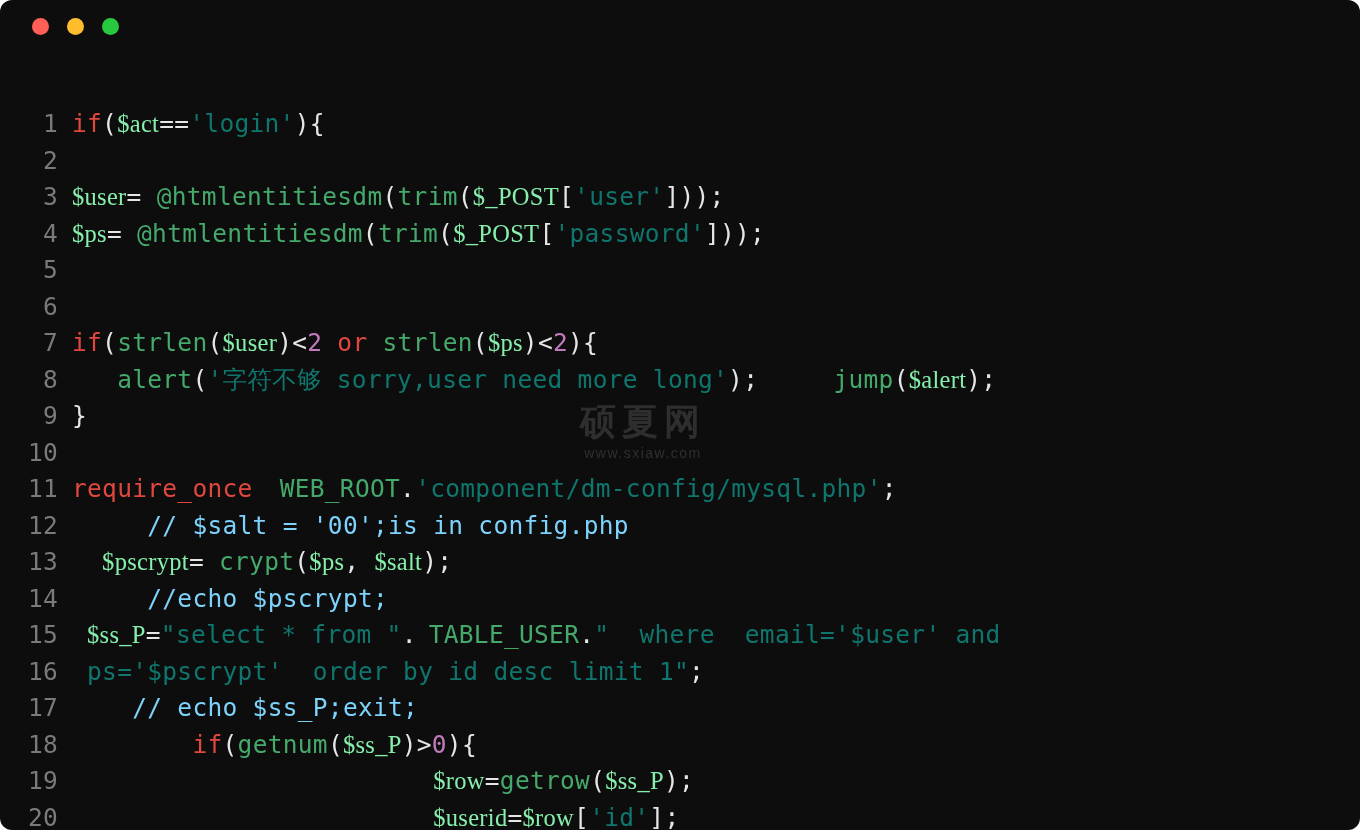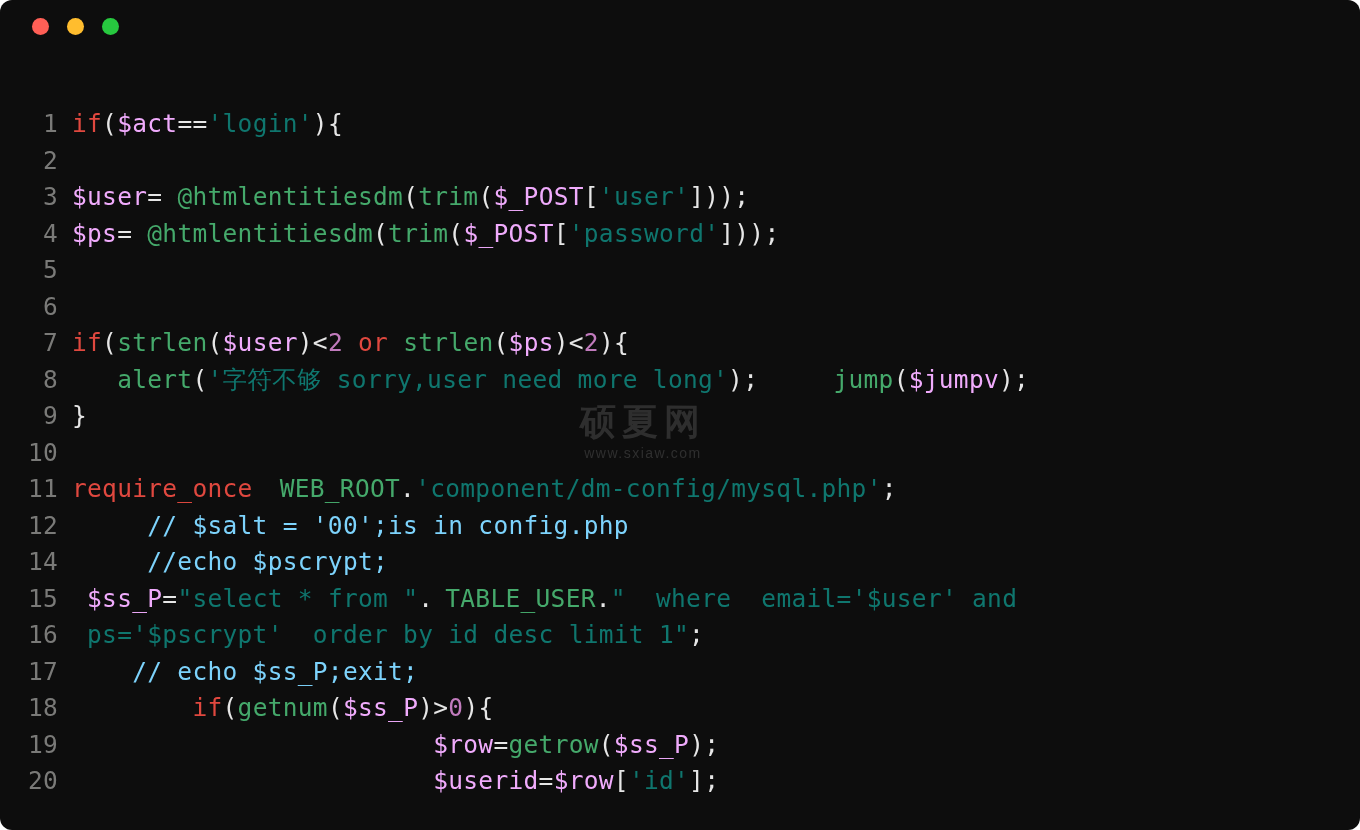--- a/index.html
+++ b/index.html
@@ -32,21 +32,21 @@
     width:72px;min-width:72px;
     text-align:right;
     color:#7a7a78;
     padding-right:14px;
     box-sizing:border-box;
     user-select:none;
   }
   .content{color:#e6e6e6;}
   
   .kw{color:#e0483f;}        
-  .var{color:#f0abfc;}       
+  .var{color:#86efac;font-family:Liberation Serif, serif;}       
   .str{color:#0f766e;}       
   .fn{color:#45a96b;}        
   .num{color:#c17bbd;}       
   .const{color:#45a96b;margin-left:12px;}     
   .cmt{color:#7dd3fc;}       
   .p{color:#e6e6e6;}         
   .at{color:#45a96b;}        
   .watermark{
     position:absolute;top:398px;left:580px;
     text-align:center;pointer-events:none;opacity:.35;
@@ -66,25 +66,26 @@
   </div>
 
   <div class="code-area" id="code-area">
       <div class="line"><div class="gutter">1</div><div class="content"><span class="kw">if</span><span class="p">(</span><span class="var">$act</span><span class="p">==</span><span class="str">'login'</span><span class="p">){</span></div></div>
       <div class="line"><div class="gutter">2</div><div class="content"></div></div>
       <div class="line"><div class="gutter">3</div><div class="content"><span class="var">$user</span><span class="p">= </span><span class="at">@</span><span class="fn">htmlentitiesdm</span><span class="p">(</span><span class="fn">trim</span><span class="p">(</span><span class="var">$_POST</span><span class="p">[</span><span class="str">'user'</span><span class="p">]));</span></div></div>
       <div class="line"><div class="gutter">4</div><div class="content"><span class="var">$ps</span><span class="p">= </span><span class="at">@</span><span class="fn">htmlentitiesdm</span><span class="p">(</span><span class="fn">trim</span><span class="p">(</span><span class="var">$_POST</span><span class="p">[</span><span class="str">'password'</span><span class="p">]));</span></div></div>
       <div class="line"><div class="gutter">5</div><div class="content"></div></div>
       <div class="line"><div class="gutter">6</div><div class="content"></div></div>
       <div class="line"><div class="gutter">7</div><div class="content"><span class="kw">if</span><span class="p">(</span><span class="fn">strlen</span><span class="p">(</span><span class="var">$user</span><span class="p">)&lt;</span><span class="num">2</span><span class="p"> </span><span class="kw">or</span><span class="p"> </span><span class="fn">strlen</span><span class="p">(</span><span class="var">$ps</span><span class="p">)&lt;</span><span class="num">2</span><span class="p">){</span></div></div>
-      <div class="line"><div class="gutter">8</div><div class="content"><span class="p">   </span><span class="fn">alert</span><span class="p">(</span><span class="str">'字符不够 sorry,user need more long'</span><span class="p">);     </span><span class="fn">jump</span><span class="p">(</span><span class="var">$jumpv</span><span class="p">);</span></div></div>
+      <div class="line"><div class="gutter">8</div><div class="content"><span class="p">   </span><span class="fn">alert</span><span class="p">(</span><span class="str">'字符不够 sorry,user need more long'</span><span class="p">);     </span><span class="fn">jump</span><span class="p">(</span><span class="var">$alert</span><span class="p">);</span></div></div>
       <div class="line"><div class="gutter">9</div><div class="content"><span class="p">}</span></div></div>
       <div class="line"><div class="gutter">10</div><div class="content"></div></div>
       <div class="line"><div class="gutter">11</div><div class="content"><span class="kw">require_once</span><span class="p"> </span><span class="const">WEB_ROOT</span><span class="p">.</span><span class="str">'component/dm-config/mysql.php'</span><span class="p">;</span></div></div>
       <div class="line"><div class="gutter">12</div><div class="content"><span class="p">     </span><span class="cmt">// $salt = '00';is in config.php</span></div></div>
+      <div class="line"><div class="gutter">13</div><div class="content"><span class="p">  </span><span class="var">$pscrypt</span><span class="p">= </span><span class="fn">crypt</span><span class="p">(</span><span class="var">$ps</span><span class="p">, </span><span class="var">$salt</span><span class="p">);</span></div></div>
       <div class="line"><div class="gutter">14</div><div class="content"><span class="p">     </span><span class="cmt">//echo $pscrypt;</span></div></div>
       <div class="line"><div class="gutter">15</div><div class="content"><span class="p"> </span><span class="var">$ss_P</span><span class="p">=</span><span class="str">"select * from "</span><span class="p">.</span><span class="const">TABLE_USER</span><span class="p">.</span><span class="str">"  where  email='$user' and</span></div></div>
       <div class="line"><div class="gutter">16</div><div class="content"><span class="p"> </span><span class="str">ps='$pscrypt'  order by id desc limit 1"</span><span class="p">;</span></div></div>
       <div class="line"><div class="gutter">17</div><div class="content"><span class="p">    </span><span class="cmt">// echo $ss_P;exit;</span></div></div>
       <div class="line"><div class="gutter">18</div><div class="content"><span class="p">        </span><span class="kw">if</span><span class="p">(</span><span class="fn">getnum</span><span class="p">(</span><span class="var">$ss_P</span><span class="p">)&gt;</span><span class="num">0</span><span class="p">){</span></div></div>
       <div class="line"><div class="gutter">19</div><div class="content"><span class="p">                        </span><span class="var">$row</span><span class="p">=</span><span class="fn">getrow</span><span class="p">(</span><span class="var">$ss_P</span><span class="p">);</span></div></div>
       <div class="line"><div class="gutter">20</div><div class="content"><span class="p">                        </span><span class="var">$userid</span><span class="p">=</span><span class="var">$row</span><span class="p">[</span><span class="str">'id'</span><span class="p">];</span></div></div>
     </div>
 
   <div class="watermark">

